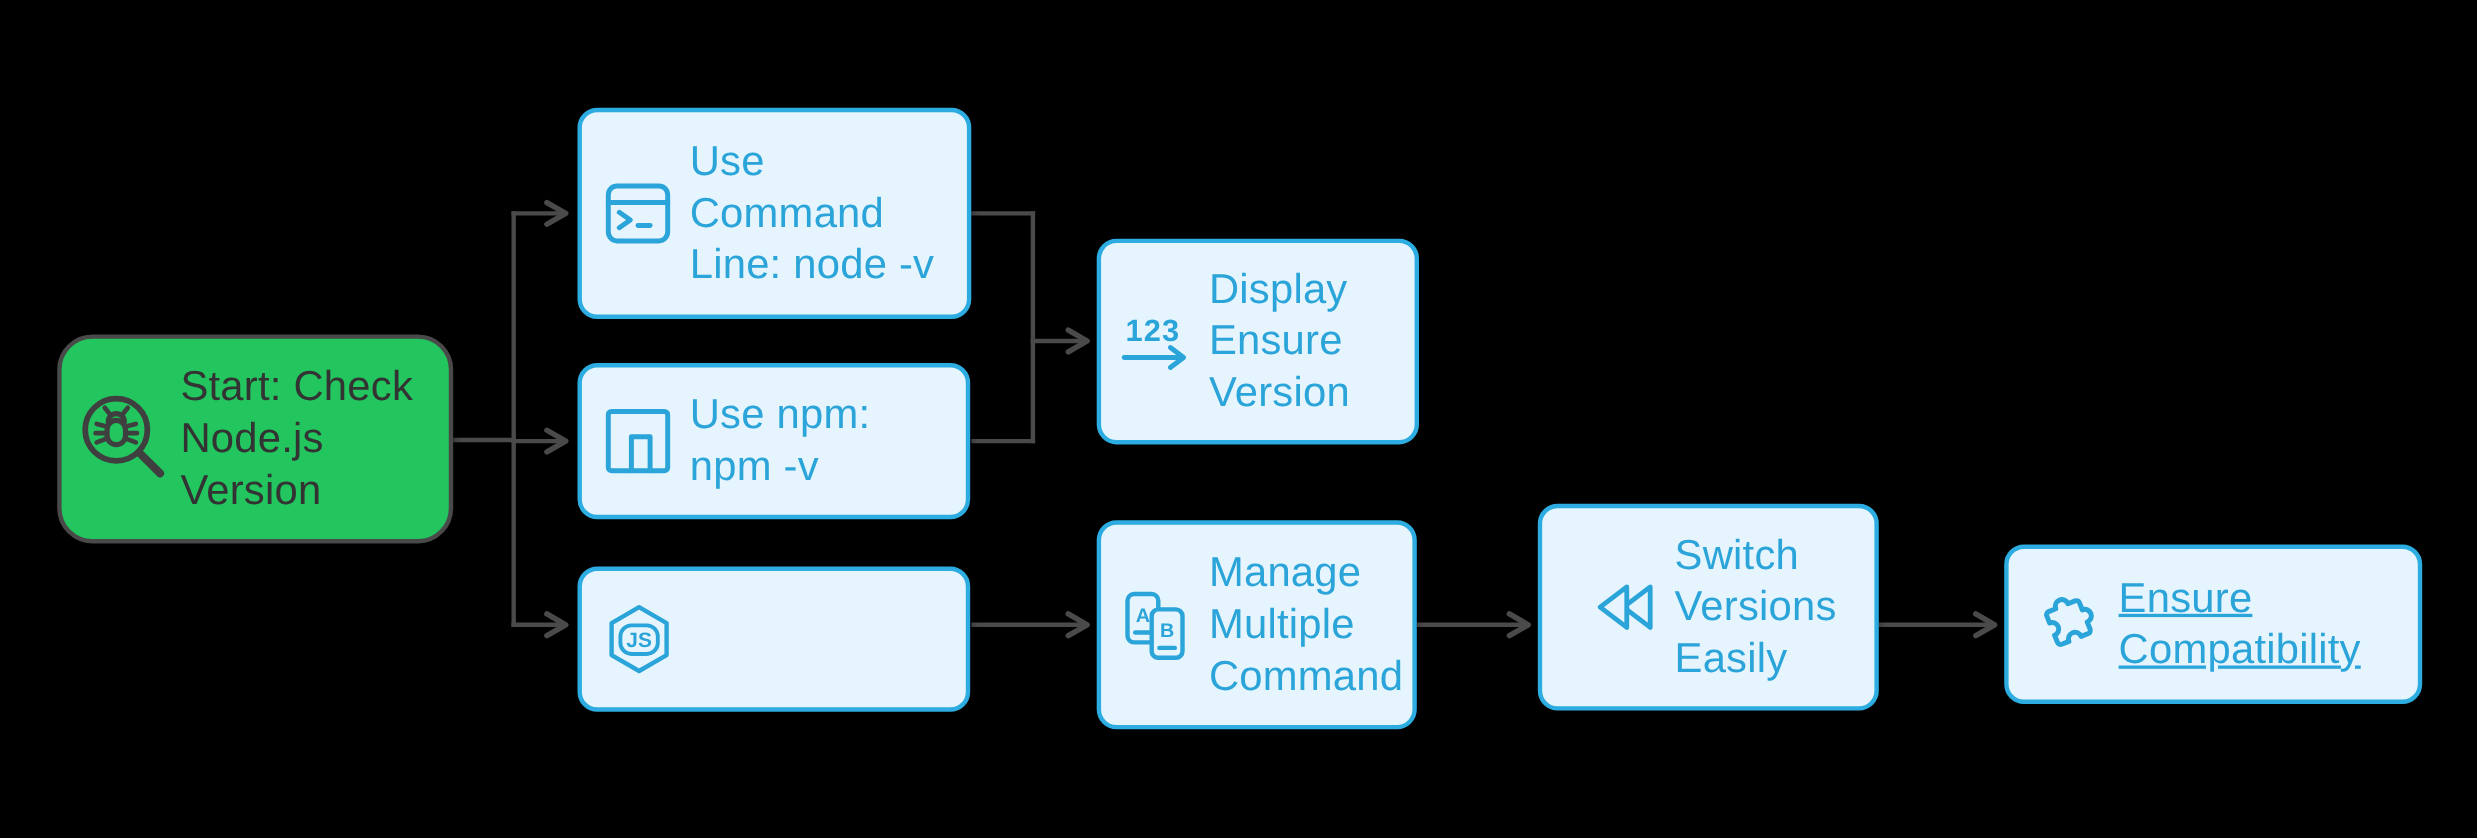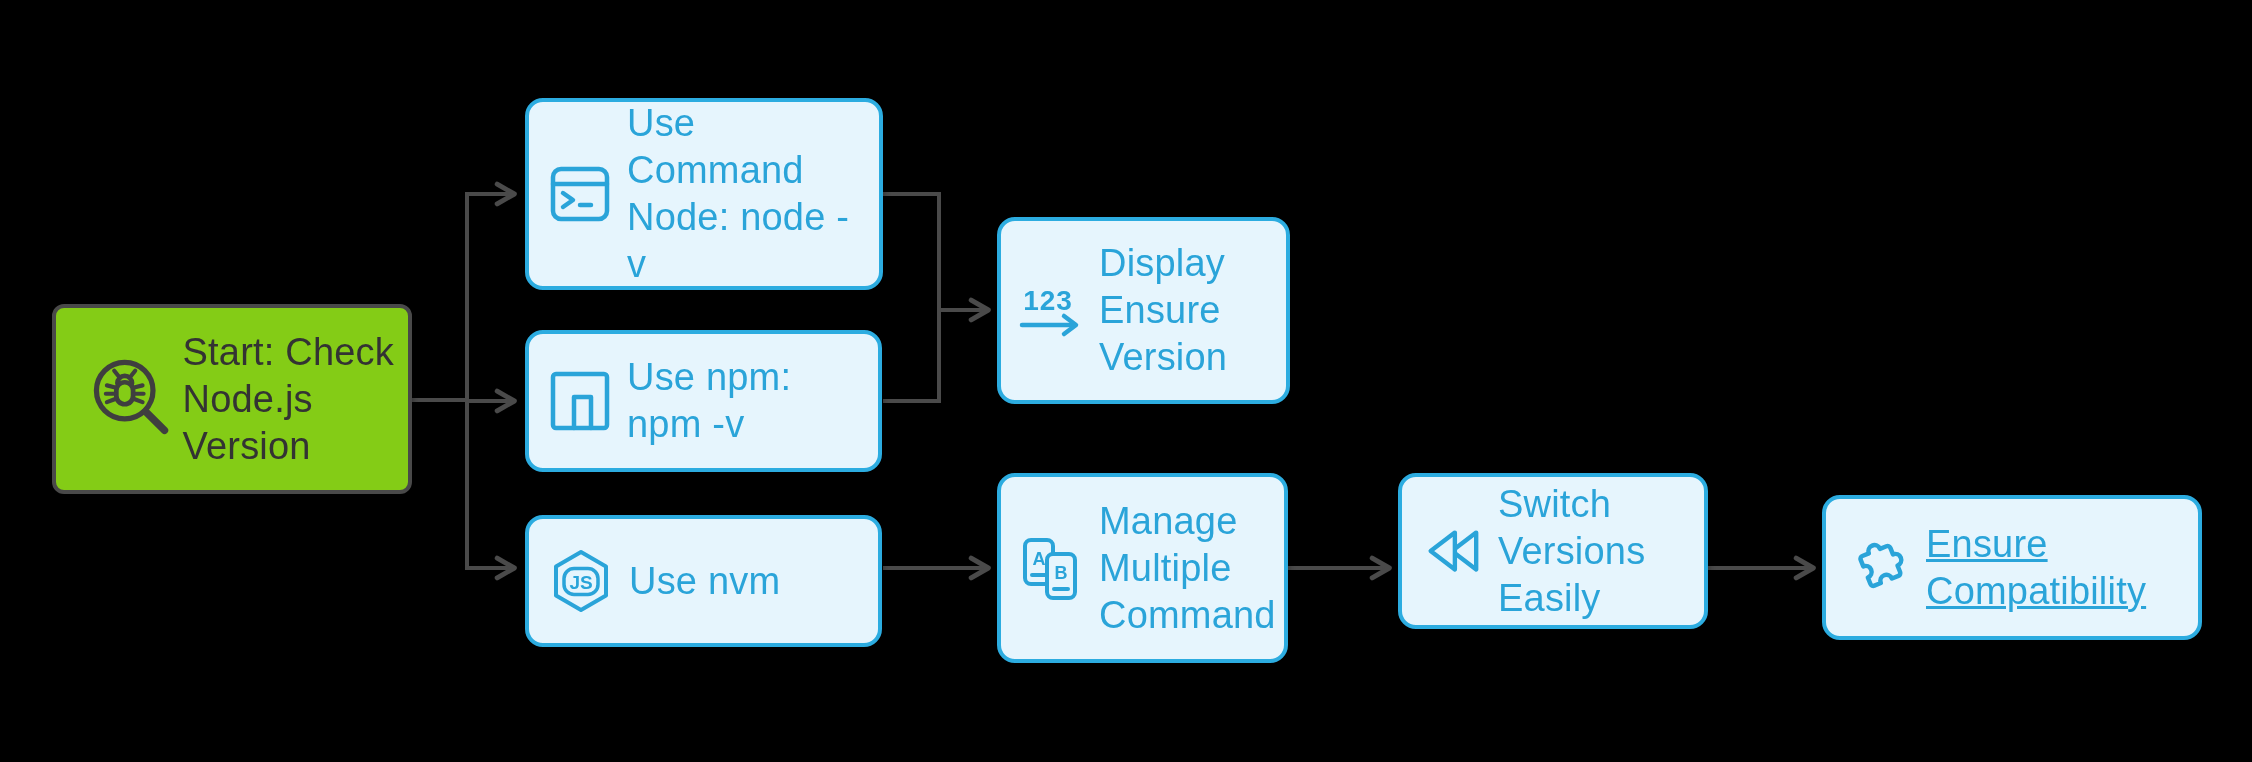--- a/index.html
+++ b/index.html
@@ -26,34 +26,33 @@
   }
   .node .label {
     font-size: 38px;
     line-height: 47px;
     white-space: pre-line;
     letter-spacing: 0.2px;
   }
   .node .icon { flex: none; display: block; }
 
   .node.start {
-    background: #84cc16;
+    background: #22c55e;
     border-color: #494949;
     color: #333333;
-    border-radius: 12px;
-    justify-content: flex-end;
+    border-radius: 32px;
   }
 
   #node-start   { left: 52px;   top: 304px; width: 360px; height: 190px; padding: 0 14px 0 12px; gap: 8px; }
   #node-cmd     { left: 525px;  top: 98px;  width: 358px; height: 192px; padding: 0 14px 0 20px; gap: 16px; }
   #node-npm     { left: 525px;  top: 330px; width: 357px; height: 142px; padding: 0 14px 0 20px; gap: 16px; }
   #node-nvm     { left: 525px;  top: 515px; width: 357px; height: 132px; padding: 0 14px 0 20px; gap: 16px; }
   #node-display { left: 997px;  top: 217px; width: 293px; height: 187px; padding: 0 10px 0 18px; gap: 16px; }
   #node-manage  { left: 997px;  top: 473px; width: 291px; height: 190px; padding: 0 10px 0 18px; gap: 16px; }
-  #node-switch  { left: 1398px; top: 473px; width: 310px; height: 156px; padding: 0 10px 0 18px; gap: 16px; }
+  #node-switch  { left: 1398px; top: 458px; width: 310px; height: 188px; padding: 0 10px 0 18px; gap: 16px; justify-content: center; }
   #node-ensure  { left: 1822px; top: 495px; width: 380px; height: 145px; padding: 0 14px 0 20px; gap: 16px; text-decoration: underline; }
 
   .blue-stroke { stroke: #2aa4d9; fill: none; stroke-linecap: round; stroke-linejoin: round; }
   .blue-fill-text { fill: #2aa4d9; font-family: "Liberation Sans", sans-serif; font-weight: bold; }
 </style>
 </head>
 <body>
 
 <div id="canvas">
 
@@ -104,21 +103,21 @@
     <svg class="icon" width="62" height="62" viewBox="0 0 62 62">
       <g class="blue-stroke" stroke-width="4.5">
         <rect x="4" y="6" width="54" height="50" rx="8"></rect>
         <path d="M 4 21 H 58"></path>
         <path d="M 14 30 L 24 37 L 14 44"></path>
         <path d="M 31 42 H 42"></path>
       </g>
     </svg>
     <div class="label">Use
 Command
-Node: node -v</div>
+Line: node -v</div>
   </div>
 
   <div class="node" id="node-npm">
     <svg class="icon" width="62" height="62" viewBox="0 0 62 62">
       <g class="blue-stroke" stroke-width="4.5">
         <rect x="4" y="4" width="54" height="54" rx="3"></rect>
         <path d="M 25 58 V 27 H 42 V 58"></path>
       </g>
     </svg>
     <div class="label">Use npm:
@@ -126,21 +125,20 @@
   </div>
 
   <div class="node" id="node-nvm">
     <svg class="icon" width="64" height="64" viewBox="0 0 64 64">
       <g class="blue-stroke">
         <path d="M 32 3 L 57 17.5 V 46.5 L 32 61 L 7 46.5 V 17.5 Z" stroke-width="4"></path>
         <rect x="15" y="19.5" width="34" height="26" rx="10" stroke-width="3.5"></rect>
       </g>
       <text class="blue-fill-text" x="32" y="39.5" font-size="19" text-anchor="middle">JS</text>
     </svg>
-    <div class="label">Use nvm</div>
   </div>
 
   <div class="node" id="node-display">
     <svg class="icon" width="64" height="64" viewBox="0 0 64 64">
       <text class="blue-fill-text" x="29" y="31" font-size="28" text-anchor="middle" letter-spacing="1" font-family="DejaVu Sans Mono, monospace">123</text>
       <g class="blue-stroke" stroke-width="4.5">
         <path d="M 3 46 H 53"></path>
         <path d="M 45 37 L 57 46 L 45 55"></path>
       </g>
     </svg>

